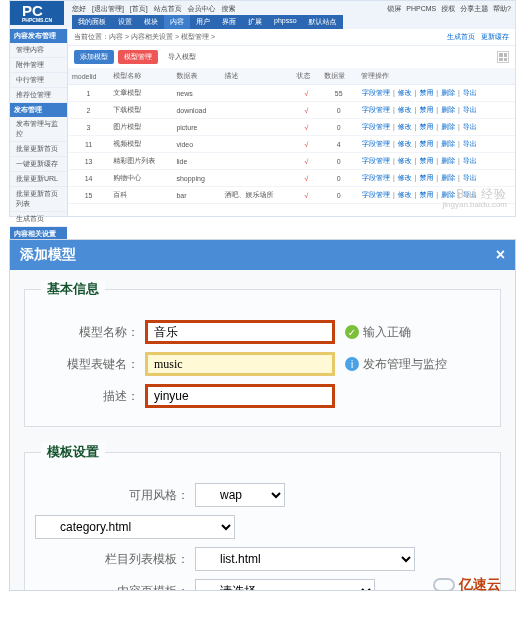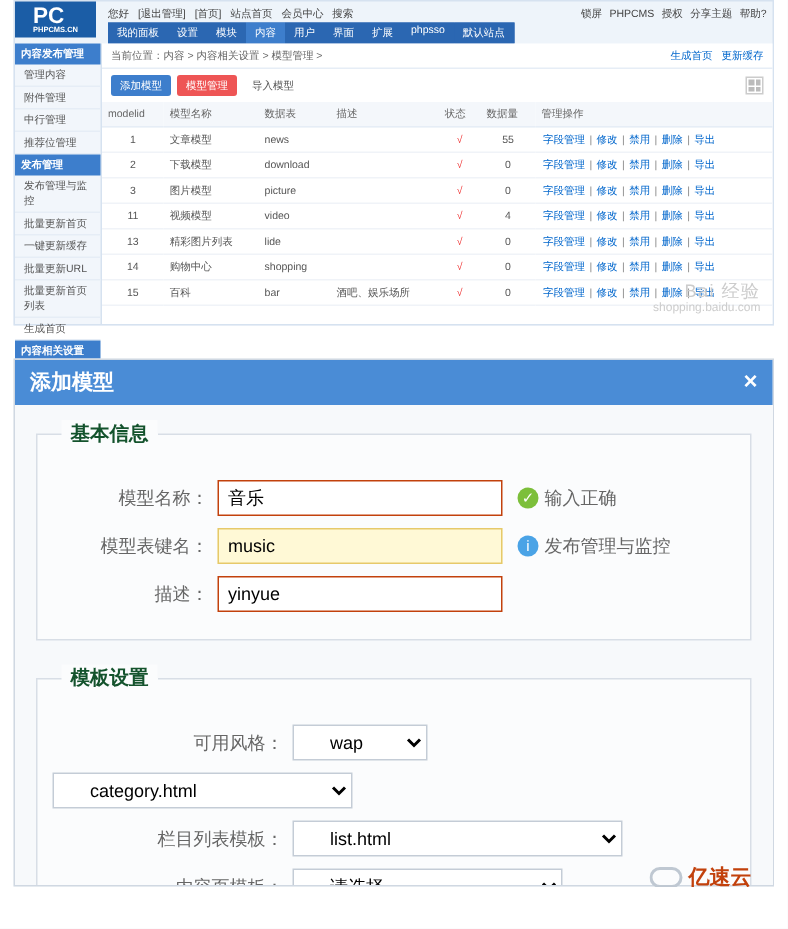--- a/index.html
+++ b/index.html
@@ -48,21 +48,21 @@
 
 .modal-wrap { width: 507px; margin: 22px auto 0; border: 1px solid #d0d8e2; background: #f7f9fb; position: relative; }
 .modal-title { background: #4a8cd6; color: #fff; font-size: 14px; font-weight: bold; padding: 6px 10px; display: flex; justify-content: space-between; align-items: center; }
 .modal-close { color: #fff; font-size: 16px; cursor: pointer; }
 .modal-body { padding: 10px 14px; max-height: 320px; overflow-y: auto; background: #f7f9fb; }
 
 .fieldset { border: 1px solid #d8dee6; margin-bottom: 16px; padding: 14px 10px 10px; background: #fbfcfd; }
 .legend { font-size: 13px; font-weight: bold; color: #14532d; background: #fbfcfd; padding: 0 6px; margin-left: 6px; }
 .row { display: flex; align-items: center; margin: 8px 0; }
 .row .lbl { width: 110px; text-align: right; font-size: 12px; color: #666; padding-right: 6px; }
-.row input[type=text] { height: 24px; border: 1px solid #c2410c; padding: 0 6px; font-size: 12px; background: #fff; }
+.row input[type=text] { height: 24px; border: 3px solid #c2410c; padding: 0 6px; font-size: 12px; background: #fff; }
 .row input.hl { background: #fff9d6; border-color: #e6c96a; }
 .row select { height: 24px; border: 1px solid #c4ccd6; font-size: 12px; background: #fff; padding: 0 20px; }
 .hint { display: flex; align-items: center; font-size: 12px; color: #666; margin-left: 10px; }
 .ico { width: 14px; height: 14px; border-radius: 50%; margin-right: 4px; display: inline-flex; align-items: center; justify-content: center; font-size: 10px; color: #fff; }
 .ico.ok { background: #7cbf3a; }
 .ico.info { background: #4aa3e6; }
 
 .yisuyun { position: absolute; right: 14px; bottom: -4px; font-size: 14px; color: #c2410c; font-weight: bold; display: flex; align-items: center; gap: 4px; }
 .yisuyun .cloud { width: 22px; height: 14px; border: 2px solid #bfc8d2; border-radius: 10px; }
 
@@ -223,21 +223,21 @@
               <td class="center">0</td>
               <td><span class="ops"><a>字段管理</a> | <a>修改</a> | <a>禁用</a> | <a>删除</a> | <a>导出</a></span></td>
             </tr>
           </tbody>
       </table>
     </div>
   </div>
 
   <div class="baidu-wm">
     <div class="big">Bai 经验</div>
-    <div>shopping.baidu.com</div>
+    <div>jingyan.baidu.com</div>
   </div>
 </div>
 
 <div class="modal-wrap">
   <div class="modal-title">
     <span>添加模型</span>
     <span class="modal-close">×</span>
   </div>
   <div class="modal-body">
 
@@ -246,21 +246,21 @@
       <div class="row">
         <span class="lbl">模型名称：</span>
         <input type="text" style="width: 190px;" value="音乐">
         <span class="hint">
             <span class="ico ok">✓</span>
             <span>输入正确</span>
           </span>
       </div>
       <div class="row">
         <span class="lbl">模型表键名：</span>
-        <input type="text" class="hl" style="width: 190px;" value="music">
+        <input type="text" class="hl" style="width: 190px; font-family: Liberation Serif, serif;" value="music">
         <span class="hint">
             <span class="ico info">i</span>
             <span>发布管理与监控</span>
           </span>
       </div>
       <div class="row">
         <span class="lbl">描述：</span>
         <input type="text" style="width: 190px;" value="yinyue">
       </div>
     </fieldset>

